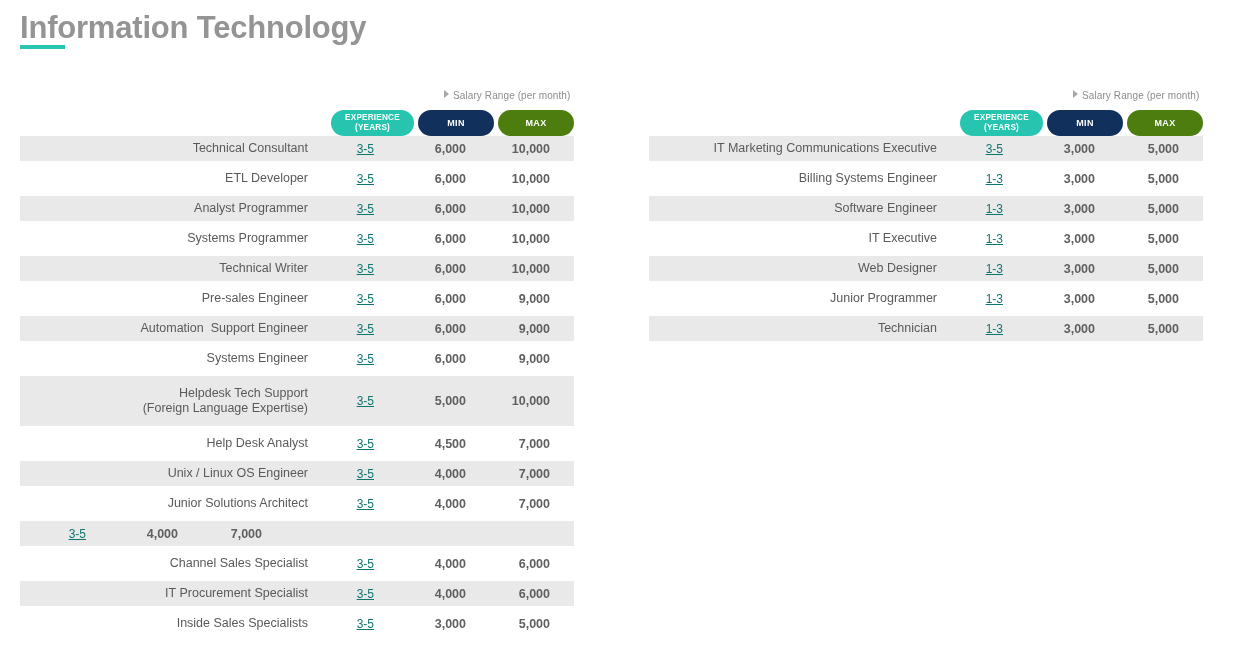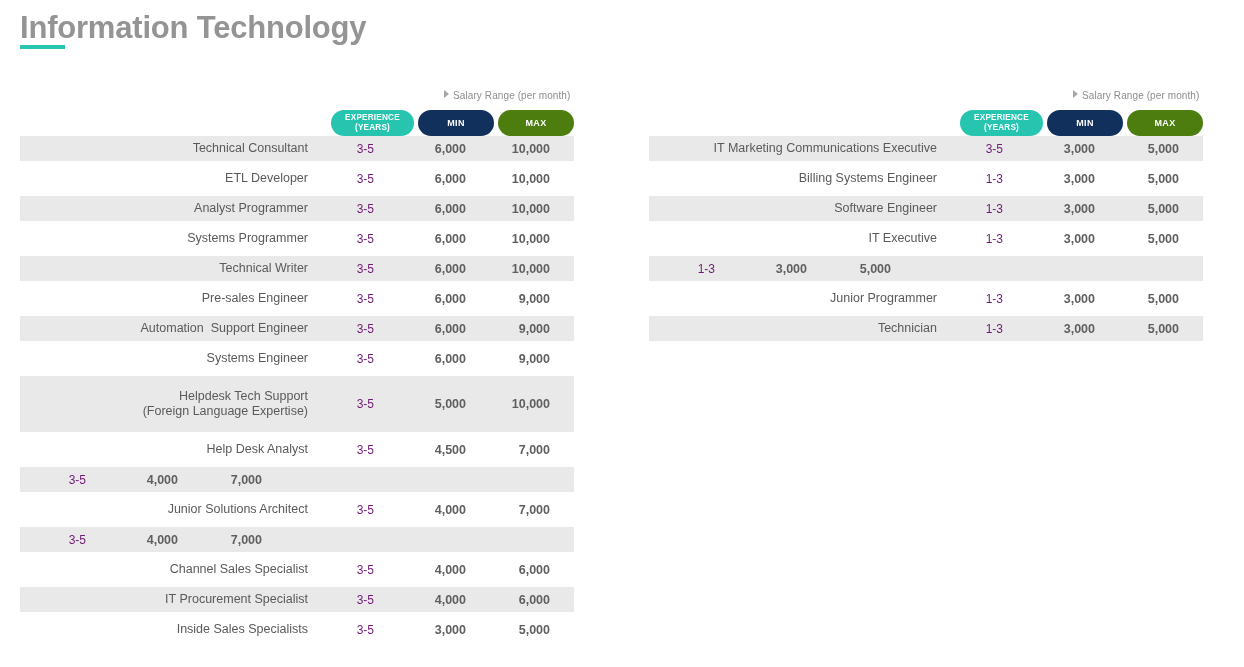--- a/index.html
+++ b/index.html
@@ -106,38 +106,39 @@
   
   .rows { position: relative; }
   .row {
     display: flex;
     align-items: center;
     height: 25px;
     margin-bottom: 5px;
     background: transparent;
   }
   .row.striped { background: #e9e9ea; }
-  .row.tall { height: 56px; }
+  .row.tall { height: 50px; }
 
   .cell-title {
     flex: 0 0 288px;
     text-align: right;
     padding-right: 0;
     font-size: 12.5px;
     color: #5a5a5a;
     line-height: 15px;
     white-space: pre-wrap;
   }
   .cell-exp {
     flex: 0 0 86px;
     text-align: right;
     font-size: 12px;
-    color: #701a75;
+    color: #0f766e;
     padding-right: 20px;
     box-sizing: border-box;
+    text-decoration: underline;
   }
   .cell-min {
     flex: 0 0 76px;
     text-align: right;
     font-size: 12.5px;
     font-weight: bold;
     color: #5f5f5f;
     padding-right: 4px;
     box-sizing: border-box;
   }
@@ -224,20 +225,21 @@
         <div class="cell-min">5,000</div>
         <div class="cell-max">10,000</div>
       </div>
       <div class="row">
         <div class="cell-title">Help Desk Analyst</div>
         <div class="cell-exp">3-5</div>
         <div class="cell-min">4,500</div>
         <div class="cell-max">7,000</div>
       </div>
       <div class="row striped">
+        <div class="cell-title">Unix / Linux OS Engineer</div>
         <div class="cell-exp">3-5</div>
         <div class="cell-min">4,000</div>
         <div class="cell-max">7,000</div>
       </div>
       <div class="row">
         <div class="cell-title">Junior Solutions Architect</div>
         <div class="cell-exp">3-5</div>
         <div class="cell-min">4,000</div>
         <div class="cell-max">7,000</div>
       </div>
@@ -297,20 +299,21 @@
         <div class="cell-min">3,000</div>
         <div class="cell-max">5,000</div>
       </div>
       <div class="row">
         <div class="cell-title">IT Executive</div>
         <div class="cell-exp">1-3</div>
         <div class="cell-min">3,000</div>
         <div class="cell-max">5,000</div>
       </div>
       <div class="row striped">
+        <div class="cell-title">Web Designer</div>
         <div class="cell-exp">1-3</div>
         <div class="cell-min">3,000</div>
         <div class="cell-max">5,000</div>
       </div>
       <div class="row">
         <div class="cell-title">Junior Programmer</div>
         <div class="cell-exp">1-3</div>
         <div class="cell-min">3,000</div>
         <div class="cell-max">5,000</div>
       </div>

